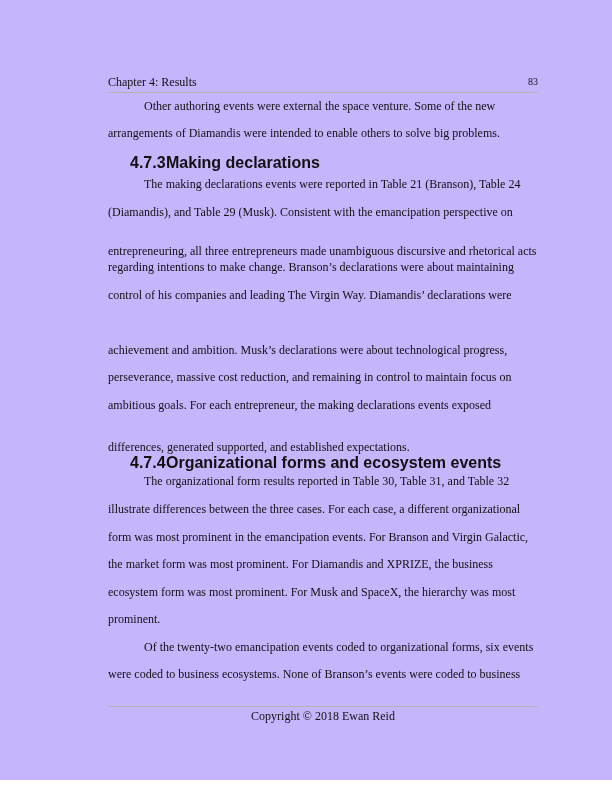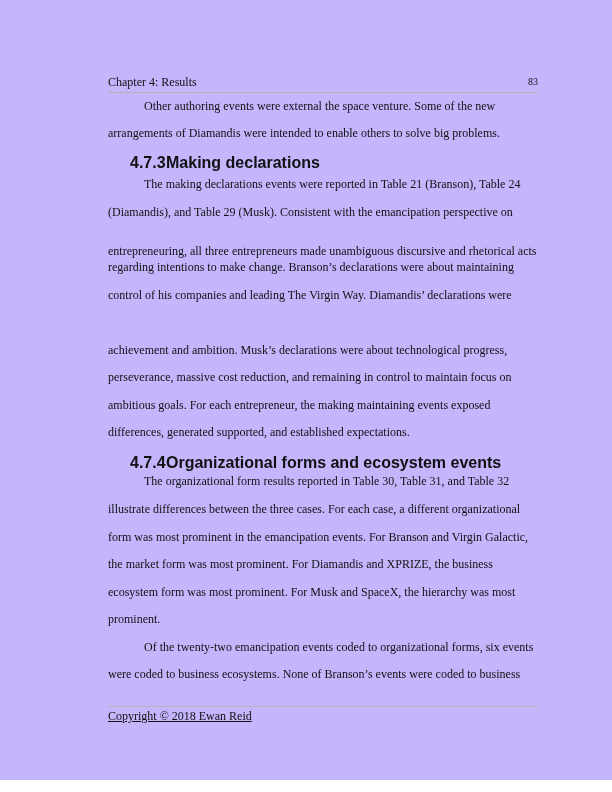--- a/index.html
+++ b/index.html
@@ -9,22 +9,22 @@
     .hdr-left { position: absolute; left: 108px; top: 75px; font-size: 12px; line-height: 14px; }
     .hdr-right { position: absolute; right: 74px; top: 75px; font-size: 10px; line-height: 14px; text-align: right; }
     .rule { position: absolute; left: 108px; width: 430px; height: 1px; background: #b4b4b4; }
     .rule.top { top: 92px; }
     .rule.bottom { top: 706px; }
     .line { position: absolute; left: 108px; font-size: 12px; line-height: 14px; white-space: nowrap; }
     .line.indent { left: 144px; }
     .heading { position: absolute; left: 108px; font-family: "Liberation Sans", sans-serif;
                font-weight: bold; font-size: 16px; line-height: 14px; white-space: nowrap; margin-left: 22px; }
     .heading .num { display: inline-block; width: 36px; }
-    .footer { position: absolute; left: 108px; width: 430px; top: 709px; 
-              font-size: 12px; line-height: 14px; text-decoration: underline; }
+    .footer { position: absolute; left: 108px; width: 430px; top: 709px; text-align: center;
+              font-size: 12px; line-height: 14px; }
   </style>
 </head>
 <body>
 
 <div class="page">
   <div class="hdr-left">Chapter 4: Results</div>
   <div class="hdr-right">83</div>
   <div class="rule top"></div>
 
   <div class="line indent" style="top:99px">Other authoring events were external the space venture.  Some of the new</div>
@@ -34,22 +34,22 @@
     <span class="num">4.7.3</span><span>Making declarations</span>
   </div>
 
   <div class="line indent" style="top:177px">The making declarations events were reported in Table 21 (Branson), Table 24</div>
   <div class="line" style="top:205px">(Diamandis), and Table 29 (Musk).  Consistent with the emancipation perspective on</div>
   <div class="line" style="top:244px">entrepreneuring, all three entrepreneurs made unambiguous discursive and rhetorical acts</div>
   <div class="line" style="top:260px">regarding intentions to make change.  Branson’s declarations were about maintaining</div>
   <div class="line" style="top:288px">control of his companies and leading The Virgin Way.  Diamandis’ declarations were</div>
   <div class="line" style="top:343px">achievement and ambition.  Musk’s declarations were about technological progress,</div>
   <div class="line" style="top:370px">perseverance, massive cost reduction, and remaining in control to maintain focus on</div>
-  <div class="line" style="top:398px">ambitious goals.  For each entrepreneur, the making maintaining events exposed</div>
-  <div class="line" style="top:425px">differences, generated supported, and established expectations.</div>
+  <div class="line" style="top:398px">ambitious goals.  For each entrepreneur, the making declarations events exposed</div>
+  <div class="line" style="top:440px">differences, generated supported, and established expectations.</div>
 
   <div class="heading" style="top:456px">
     <span class="num">4.7.4</span><span>Organizational forms and ecosystem events</span>
   </div>
 
   <div class="line indent" style="top:474px">The organizational form results reported in Table 30, Table 31, and Table 32</div>
   <div class="line" style="top:502px">illustrate differences between the three cases.  For each case, a different organizational</div>
   <div class="line" style="top:530px">form was most prominent in the emancipation events.  For Branson and Virgin Galactic,</div>
   <div class="line" style="top:557px">the market form was most prominent.  For Diamandis and XPRIZE, the business</div>
   <div class="line" style="top:585px">ecosystem form was most prominent.  For Musk and SpaceX, the hierarchy was most</div>

